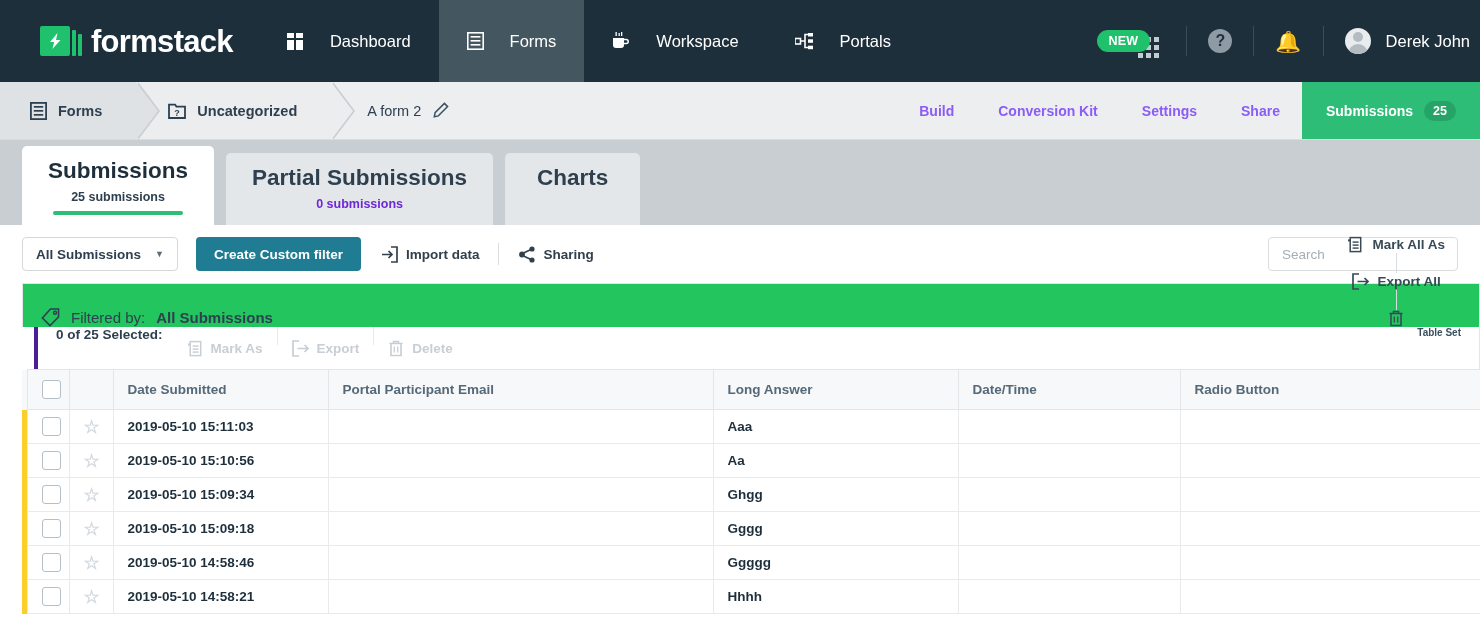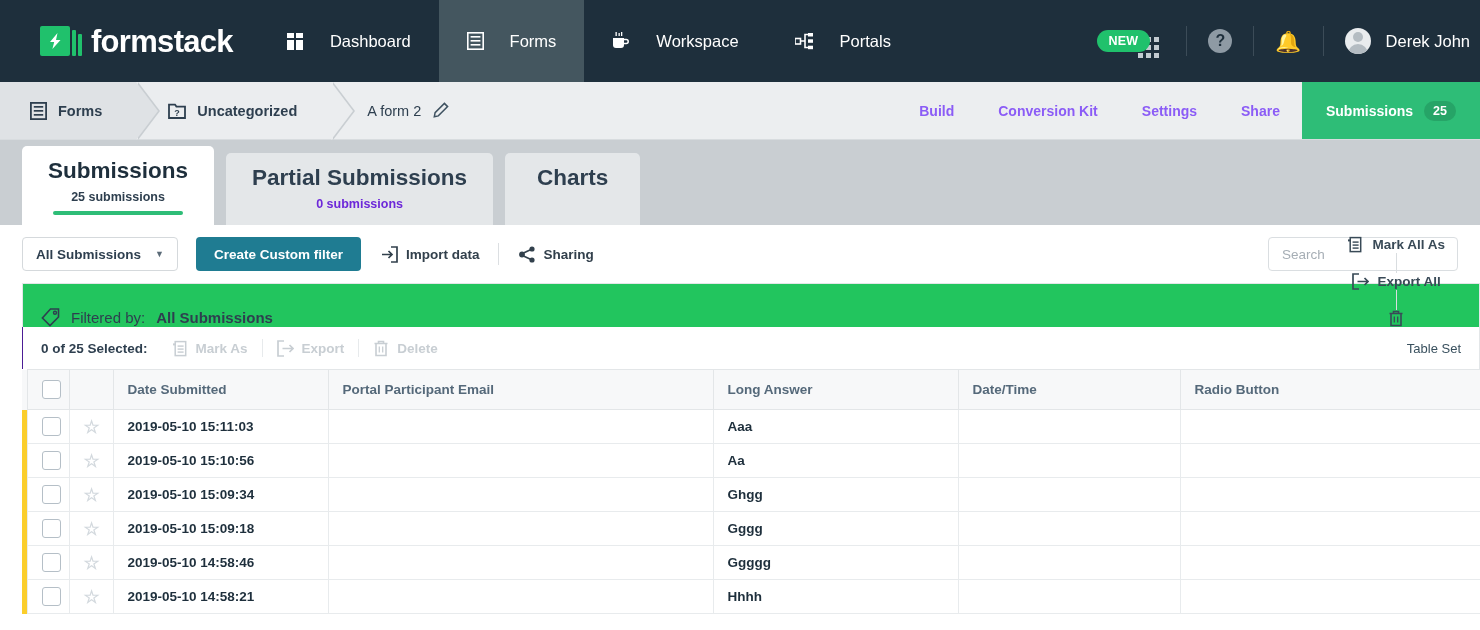--- a/index.html
+++ b/index.html
@@ -196,32 +196,32 @@
   .fb-link {
     display: flex; align-items: center; gap: 9px;
     font-size: 13.5px; font-weight: bold; color: #394a57; cursor: pointer;
     padding: 0 16px; white-space: nowrap;
   }
   .fb-div { width: 1px; height: 20px; background: #d9dde0; }
 
   
   .selbar {
     height: 42px; background: #ffffff;
-    border-left: 1px solid #4c1d95; border-right: 1px solid #e3e6e8;
-    display: flex; align-items: center; padding: 0 18px;
+    border-left: 4px solid #4c1d95; border-right: 1px solid #e3e6e8;
+    display: flex; padding: 0 18px; margin-left: 12px;
   }
   .sel-count { font-size: 13.5px; font-weight: bold; color: #2e3f4f; margin-right: 10px; white-space: nowrap; }
   .sel-link {
     display: flex; align-items: center; gap: 8px;
     font-size: 13.5px; font-weight: bold; color: #c8ced3;
     padding: 0 14px; cursor: default; white-space: nowrap;
   }
   .sel-div { width: 1px; height: 18px; background: #e7eaec; }
   .tablesettings {
-    margin-left: auto; font-size: 13px; font-weight: normal; color: #39505e;
+    margin-left: auto; font-size: 10px; font-weight: bold; color: #39505e;
     cursor: pointer; white-space: nowrap;
   }
 
   
   table.grid { border-collapse: collapse; width: 1458px; table-layout: fixed; }
   table.grid th {
     background: #f7f8f9; height: 40px;
     border: 1px solid #e3e6e8; border-top: 1px solid #e3e6e8;
     font-size: 13.5px; font-weight: bold; color: #55697a;
     text-align: left; padding: 0 14px;

